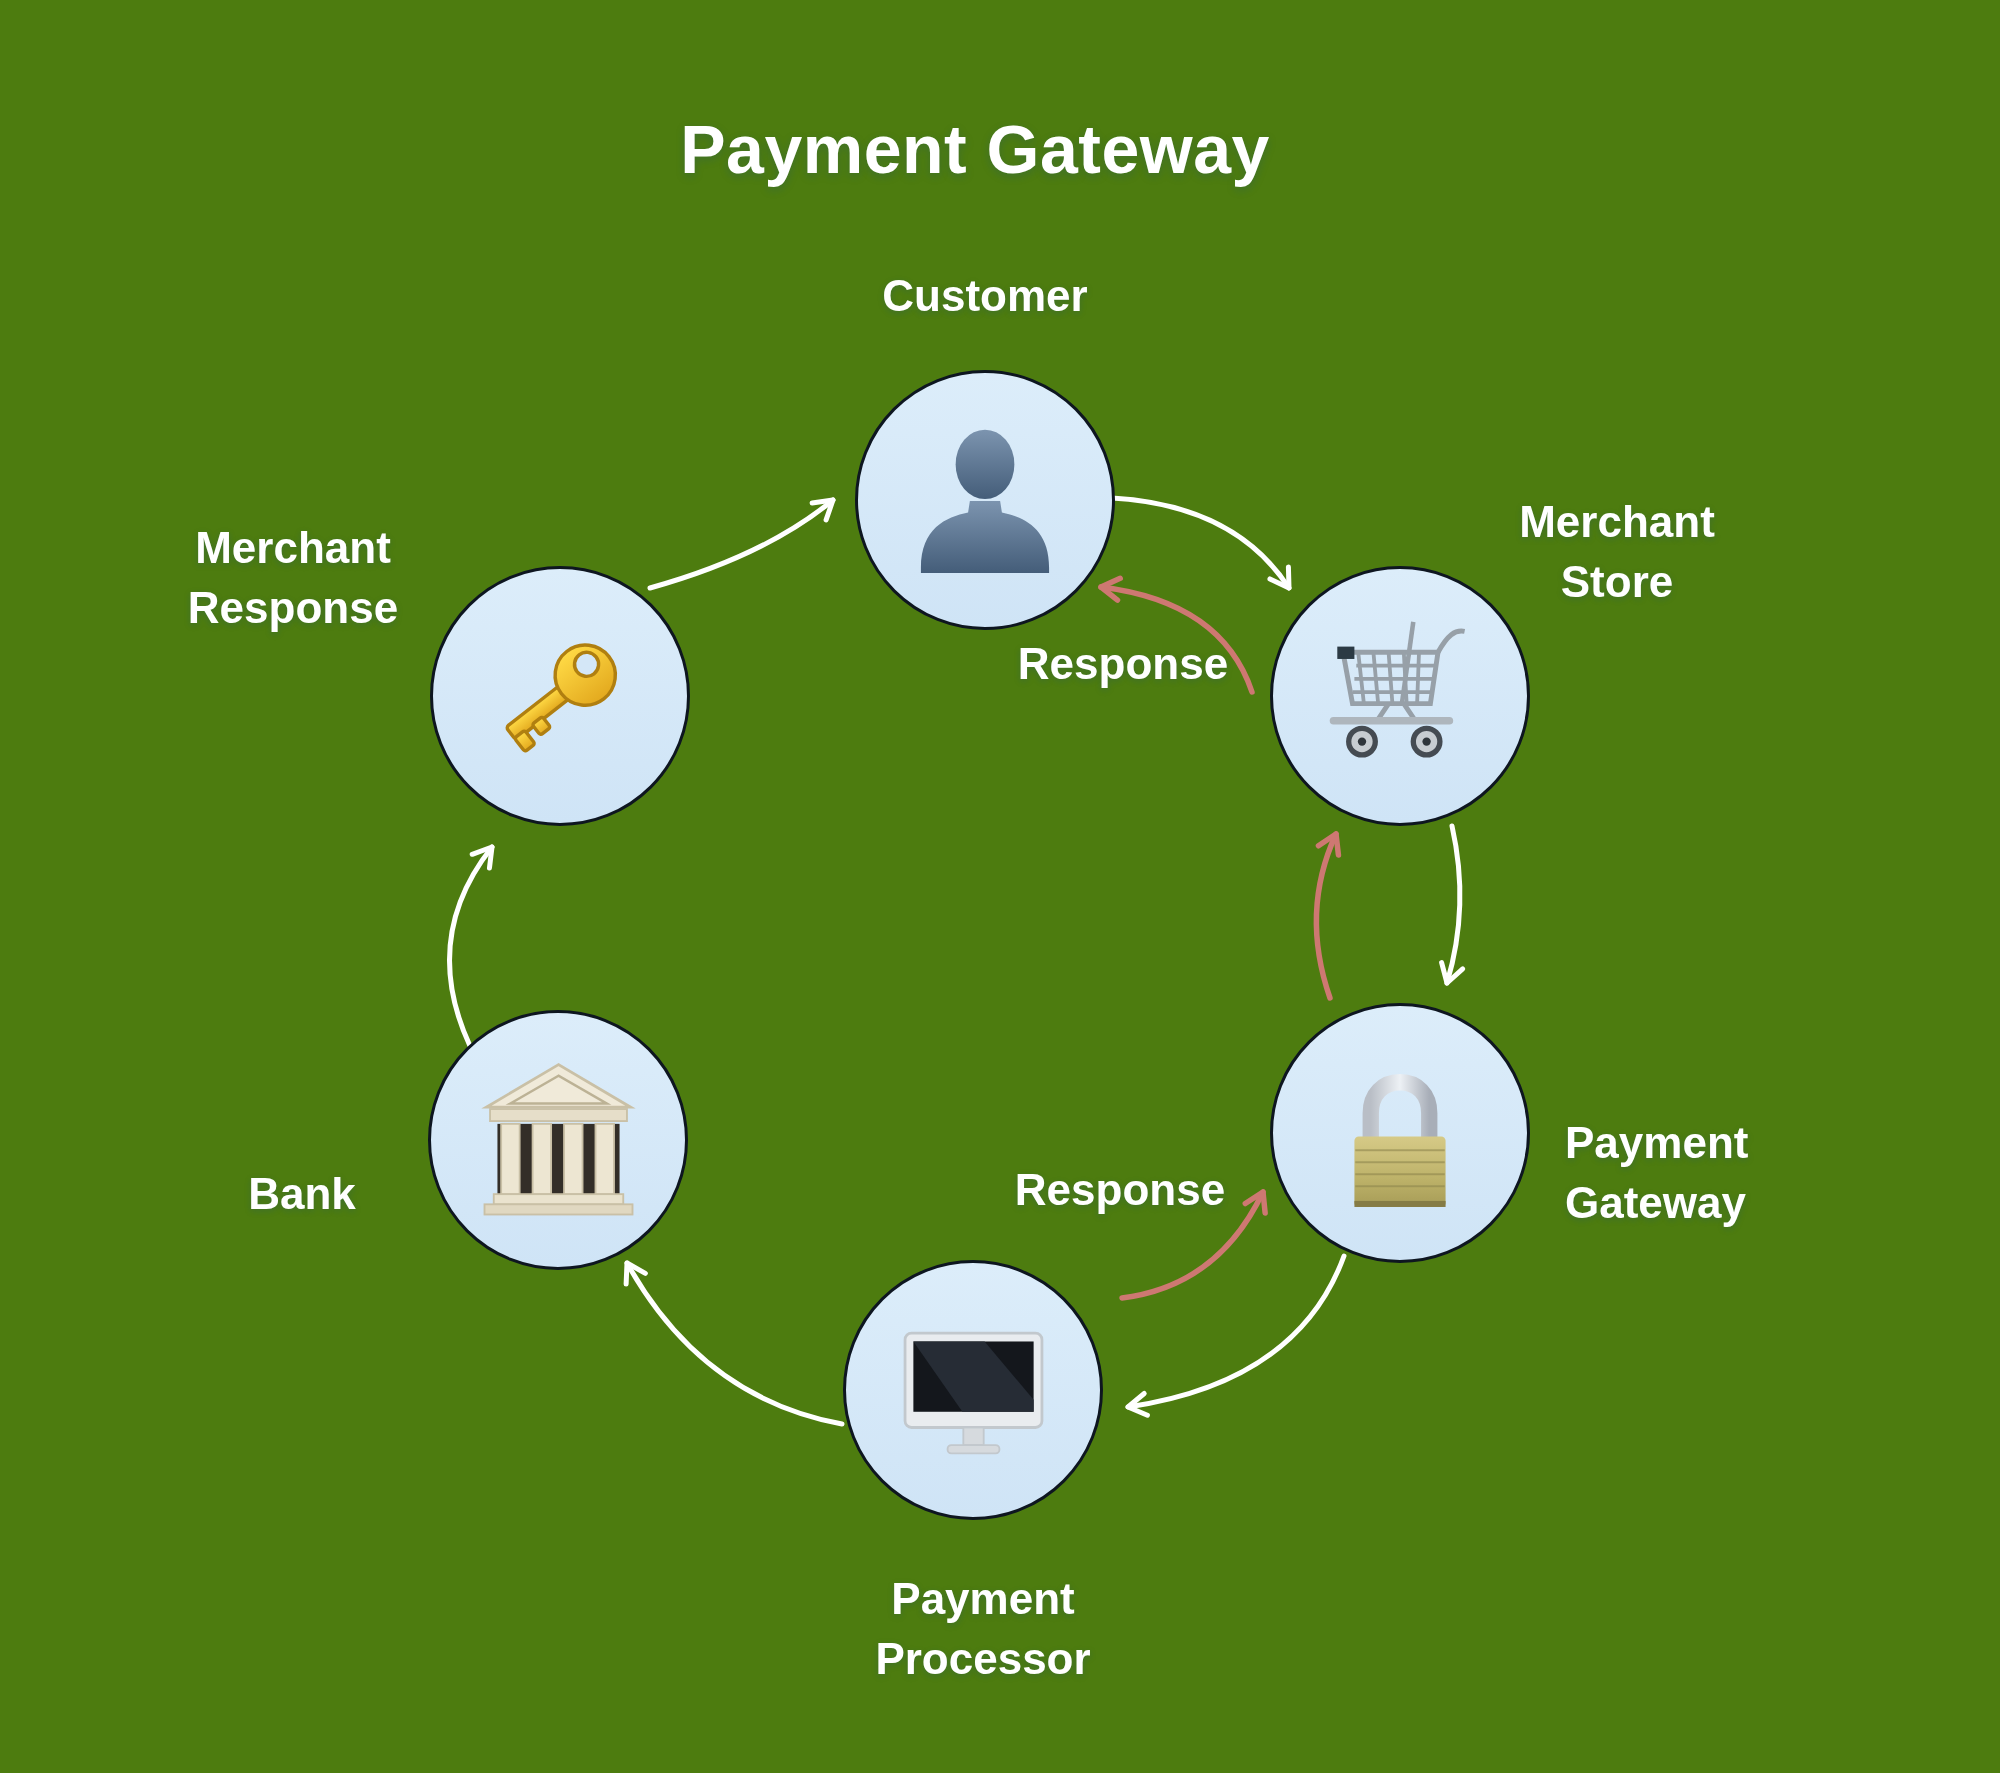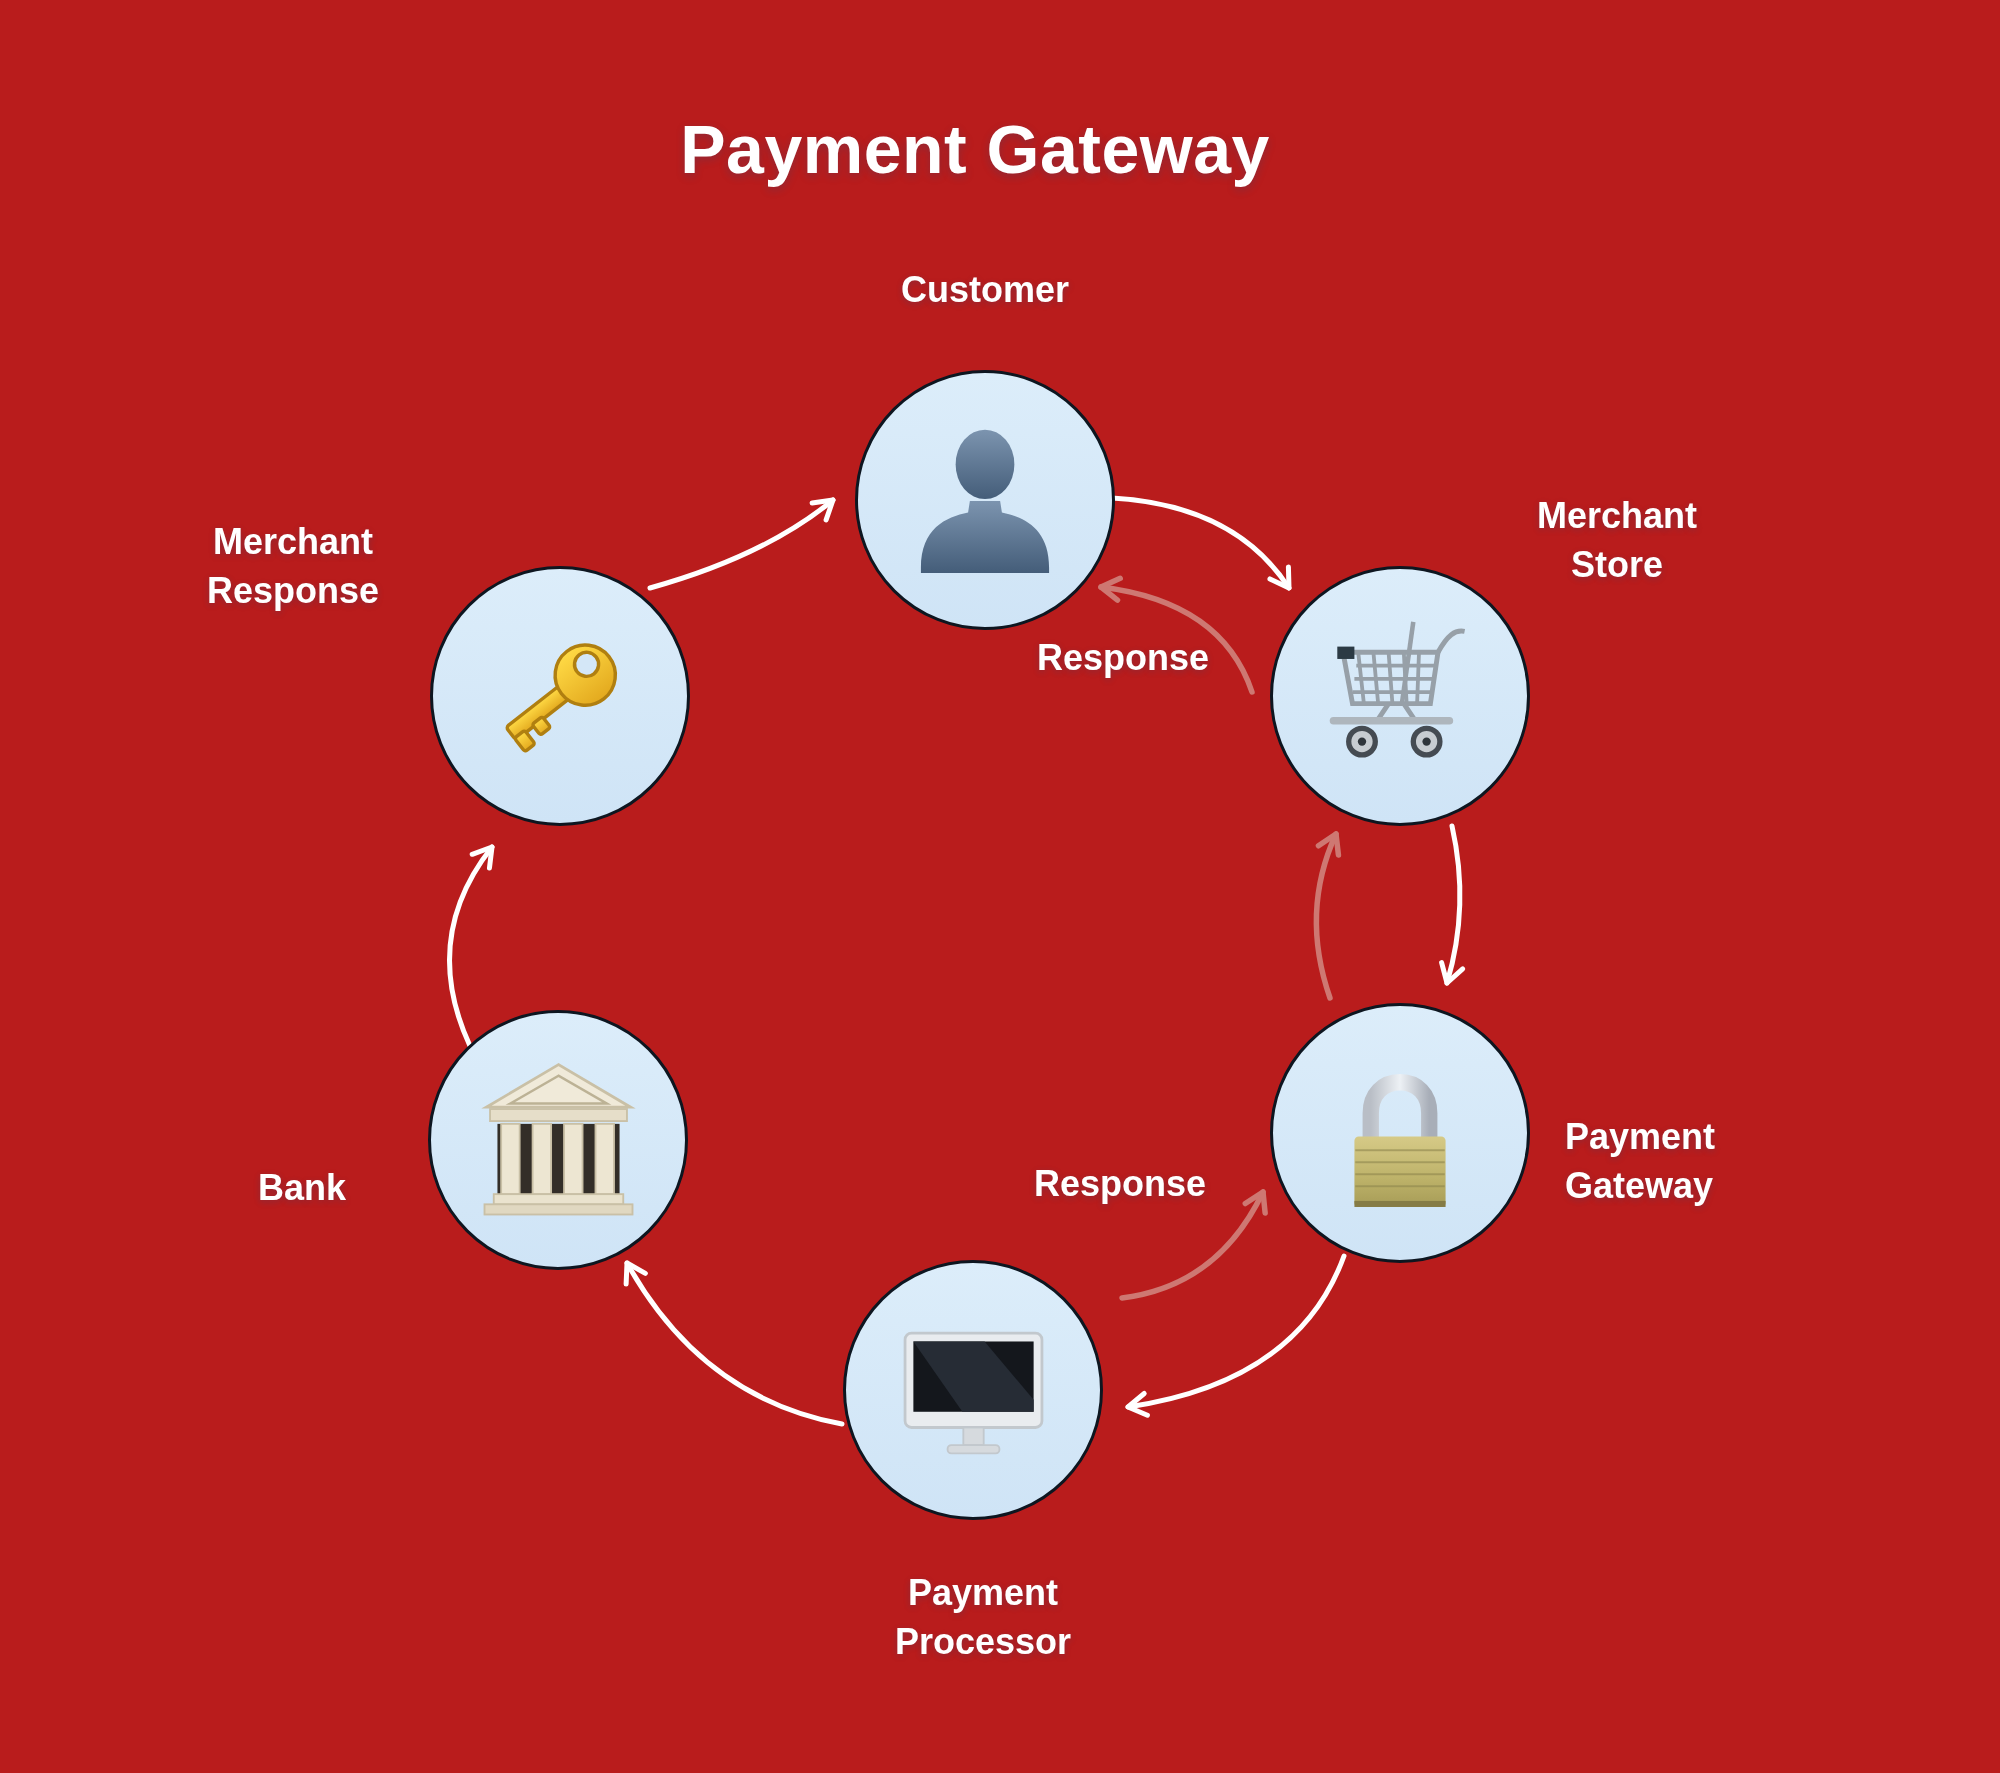--- a/index.html
+++ b/index.html
@@ -1,27 +1,27 @@
 <!DOCTYPE html>
 <html><head>
 <meta charset="utf-8">
 <style>
   html,body{margin:0;padding:0;background:#41AFF5;}
-  .canvas{position:relative;width:2000px;height:1773px;background:#b91c1c;overflow:hidden;
+  .canvas{position:relative;width:2000px;height:1773px;background:#4d7c0f;overflow:hidden;
           font-family:"Liberation Sans",sans-serif;color:#fff;}
   .title{position:absolute;left:575px;top:110px;width:800px;text-align:center;
          font-size:68px;font-weight:700;letter-spacing:.5px;
          text-shadow:0 3px 8px rgba(20,80,130,.25);}
   .arrows{position:absolute;left:0;top:0;width:2000px;height:1773px;}
   .flow{fill:none;stroke:#FFFFFF;stroke-width:5;stroke-linecap:round;}
   .resp{fill:none;stroke:#CE7872;stroke-width:5.5;stroke-linecap:round;}
   .node{position:absolute;width:260px;height:260px;border-radius:50%;box-sizing:border-box;
         background:linear-gradient(180deg,#DCEDFA 0%,#CFE4F6 100%);
         border:3px solid #0E1620;display:flex;align-items:center;justify-content:center;}
-  .label{position:absolute;font-weight:700;font-size:36px;line-height:1.36;text-align:center;
+  .label{position:absolute;font-weight:700;font-size:44px;line-height:1.36;text-align:center;
          color:#FFFFFF;text-shadow:0 2px 6px rgba(20,80,130,.25);}
   .label.left{text-align:left;}
   .n-customer{left:855px;top:370px;}
   .n-store{left:1270px;top:566px;}
   .n-gateway{left:1270px;top:1003px;}
   .n-processor{left:843px;top:1260px;}
   .n-bank{left:428px;top:1010px;}
   .n-account{left:430px;top:566px;}
   .l-customer{left:785px;top:266px;width:400px;}
   .l-store{left:1487px;top:492px;width:260px;}

